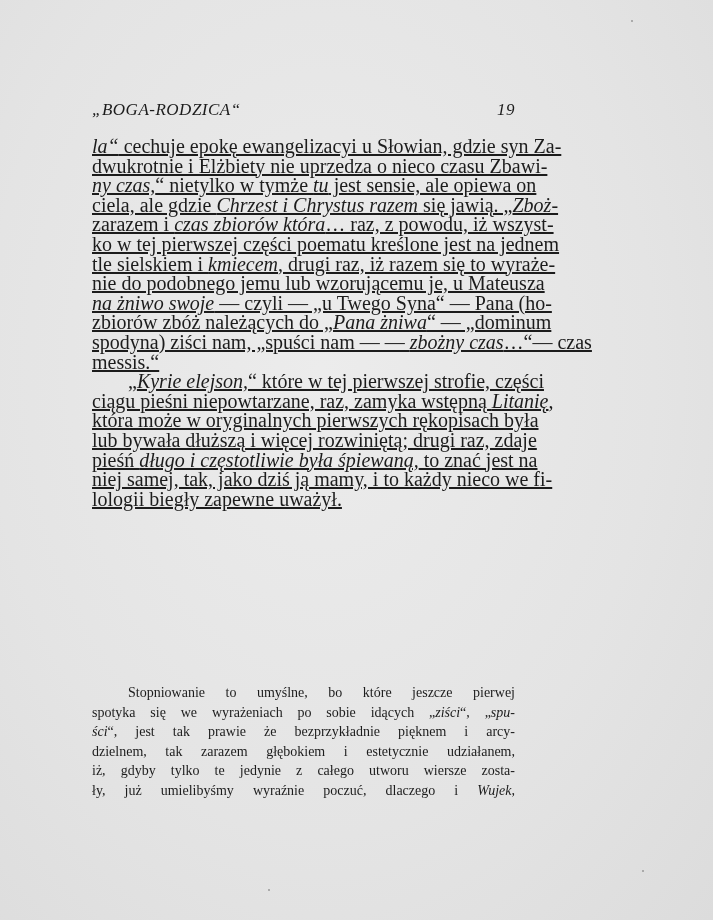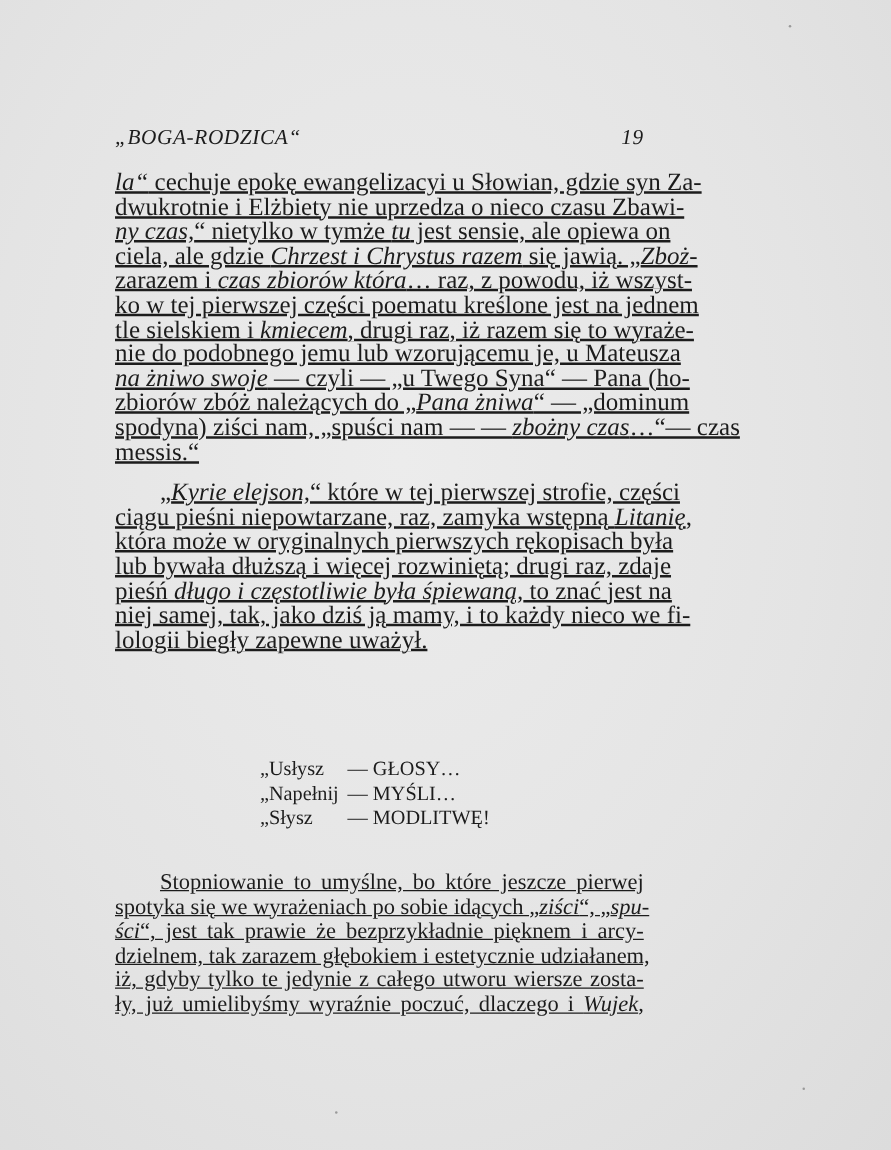--- a/index.html
+++ b/index.html
@@ -16,29 +16,29 @@
     position: absolute; left: 92px; top: 100px; width: 423px;
     font-size: 17px; font-style: italic; letter-spacing: 0.5px;
   }
   .running-head .folio { position: absolute; right: 0; top: 0; font-style: italic; }
   .body-text {
     position: absolute; left: 92px; top: 137px; width: 423px;
     font-size: 20px; line-height: 19.6px; text-align: justify; text-decoration: underline;
   }
   .line { display: block; white-space: nowrap; text-align: justify; text-align-last: justify; height: 19.6px; }
   .line.last { text-align-last: left; }
-  .line.indent { padding-left: 36px; margin-top: 13px; }
+  .line.indent { padding-left: 36px; }
   em { font-style: italic; }
   .verse {
     position: absolute; left: 208px; top: 606px;
     font-size: 16.2px; line-height: 19.6px;
   }
   .verse .vline { display: block; white-space: nowrap; }
   .verse .lead { display: inline-block; width: 70px; }
-  .para2 { position: absolute; left: 92px; top: 683px; width: 423px; font-size: 18px; line-height: 19.6px; text-decoration: underline; }
+  .para2 { position: absolute; left: 92px; top: 683px; width: 423px; font-size: 14px; line-height: 19.6px; }
   .speck { position: absolute; width: 2px; height: 2px; background: #999; border-radius: 1px; }
 </style>
 </head>
 <body>
 
 <div class="page">
   <div class="running-head">
     <span>„BOGA-RODZICA“</span>
     <span class="folio">19</span>
   </div>
@@ -62,25 +62,20 @@
         <span class="line indent"><span>„</span><em>Kyrie elejson,</em><span>“ które w tej pierwszej strofie, części</span></span>
         <span class="line"><span>ciągu pieśni niepowtarzane, raz, zamyka wstępną </span><em>Litanię</em><span>,</span></span>
         <span class="line"><span>która może w oryginalnych pierwszych rękopisach była</span></span>
         <span class="line"><span>lub bywała dłuższą i więcej rozwiniętą; drugi raz, zdaje</span></span>
         <span class="line"><span>pieśń </span><em>długo i częstotliwie była śpiewaną,</em><span> to znać jest na</span></span>
         <span class="line"><span>niej samej, tak, jako dziś ją mamy, i to każdy nieco we fi-</span></span>
         <span class="line last"><span>lologii biegły zapewne uważył.</span></span>
       </div>
   </div>
 
-  <div class="verse">
-    <span class="vline"><span class="lead">„Usłysz</span><span>— GŁOSY…</span></span>
-    <span class="vline"><span class="lead">„Napełnij</span><span>— MYŚLI…</span></span>
-    <span class="vline"><span class="lead">„Słysz</span><span>— MODLITWĘ!</span></span>
-  </div>
 
   <div class="para2">
       <span class="line indent"><span>Stopniowanie to umyślne, bo które jeszcze pierwej</span></span>
       <span class="line"><span>spotyka się we wyrażeniach po sobie idących „</span><em>ziści</em><span>“, „</span><em>spu-</em></span>
       <span class="line"><em>ści</em><span>“, jest tak prawie że bezprzykładnie pięknem i arcy-</span></span>
       <span class="line"><span>dzielnem, tak zarazem głębokiem i estetycznie udziałanem,</span></span>
       <span class="line"><span>iż, gdyby tylko te jedynie z całego utworu wiersze zosta-</span></span>
       <span class="line"><span>ły, już umielibyśmy wyraźnie poczuć, dlaczego i </span><em>Wujek</em><span>,</span></span>
     </div>
 

